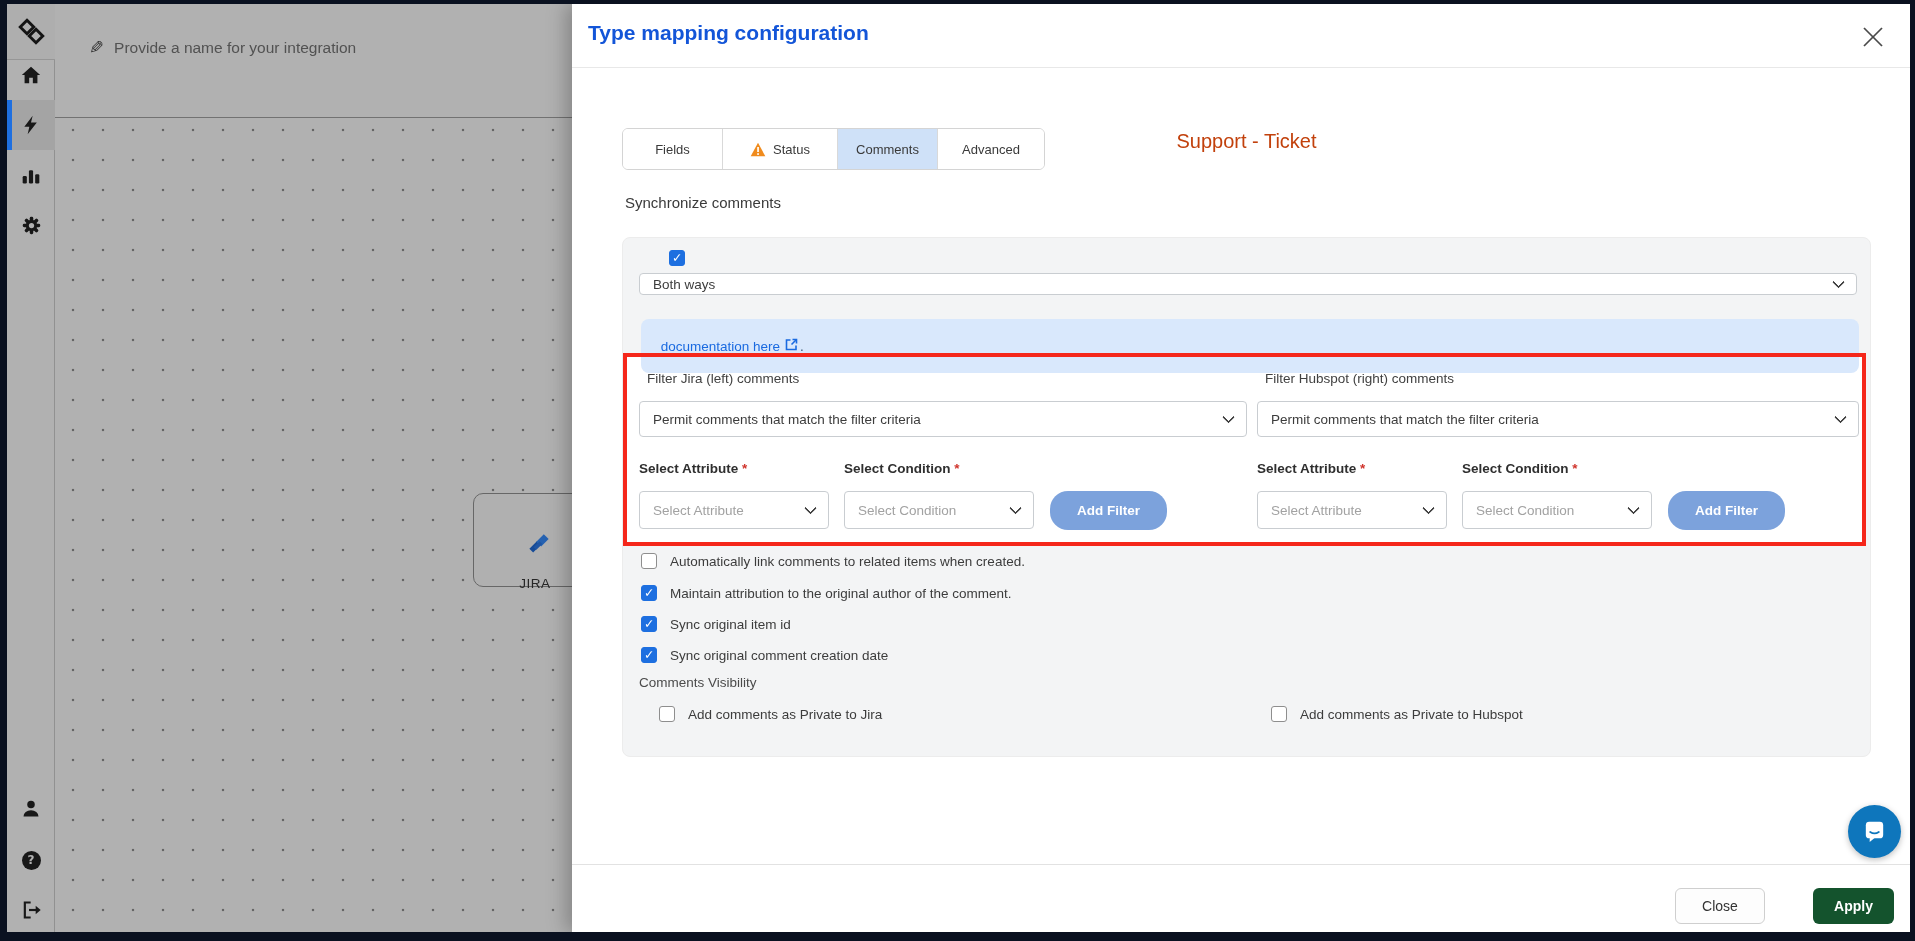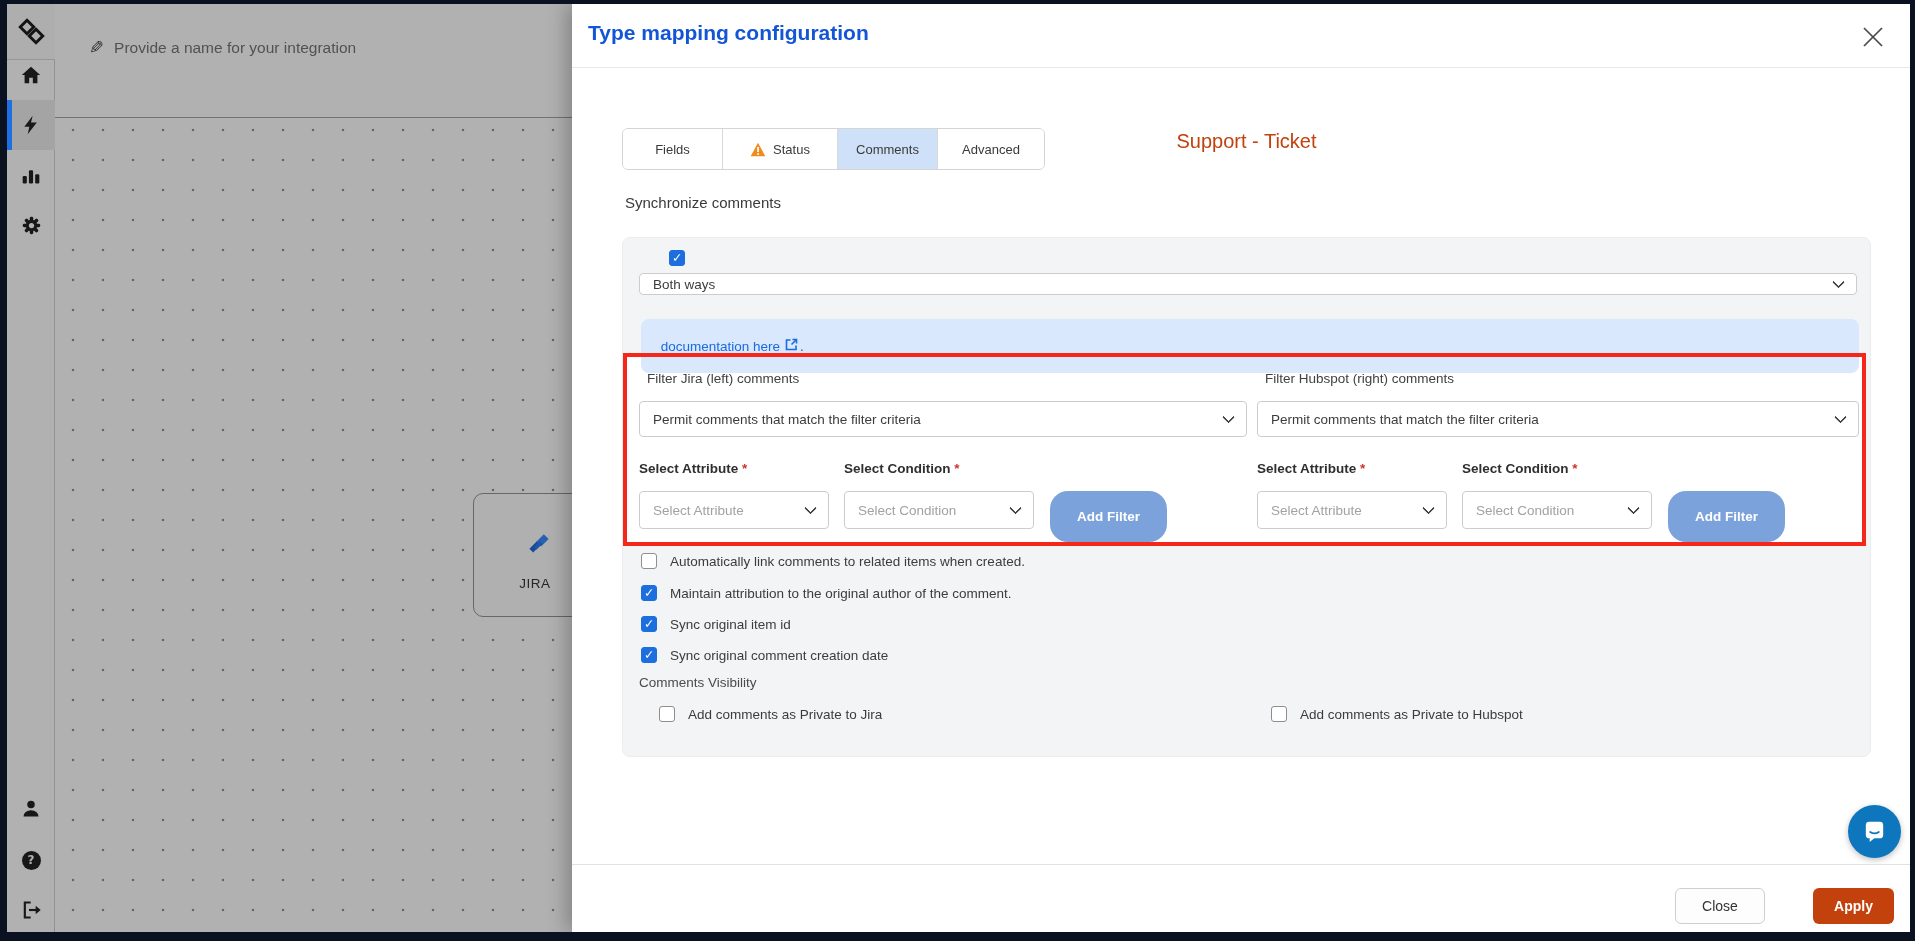--- a/index.html
+++ b/index.html
@@ -19,21 +19,21 @@
   .help-circle { width:19px; height:19px; border-radius:50%; background:#161616; color:#fff; font-size:12px; font-weight:bold; display:flex; align-items:center; justify-content:center; font-family:"DejaVu Sans",sans-serif; }
 
   .topbar { position:absolute; left:48px; top:0; width:517px; height:114px; background:#fff; border-bottom:1px solid #9f9f9f; z-index:1; }
   .topbar-inner { position:absolute; left:34px; top:33px; display:flex; align-items:center; gap:10px; }
   .pencil { font-size:18px; color:#3c3c3c; font-family:"DejaVu Sans",sans-serif; transform:scaleX(-1); }
   .name-ph { font-size:15.5px; color:#6e6e6e; }
 
   .canvas { position:absolute; left:48px; top:114px; width:517px; bottom:0; background:#fff;
     background-image:radial-gradient(circle,#8c8c8c 1.4px,transparent 1.6px);
     background-size:30px 30px; background-position:3px 27px; z-index:1; }
-  .jira-node { position:absolute; left:418px; top:375px; width:122px; height:124px; background:#fdfdfd; border:1.5px solid #8f8f8f; border-radius:10px; }
+  .jira-node { position:absolute; left:418px; top:375px; width:122px; height:94px; background:#fdfdfd; border:1.5px solid #8f8f8f; border-radius:10px; }
   .jira-logo { position:absolute; left:50px; top:36px; }
   .jira-label { position:absolute; left:0; top:82px; width:122px; text-align:center; font-size:13.5px; letter-spacing:.5px; color:#2b2b2b; }
 
   .dim-overlay { position:absolute; left:0; top:0; width:565px; height:100%; background:rgba(28,28,30,.345); z-index:10; }
   .active-bar { position:absolute; left:0; top:96px; width:5px; height:50px; background:#1e6fe0; z-index:11; }
 
   
   .modal { position:absolute; left:565px; top:0; right:0; bottom:0; background:#fff; z-index:20; box-shadow:-6px 0 18px rgba(0,0,0,.25); }
   .modal-header { position:absolute; left:0; right:0; top:0; height:64px; border-bottom:1px solid #e8e8e8; }
   .modal-title { position:absolute; left:16px; top:17px; font-size:21px; font-weight:bold; color:#1355d8; }
@@ -72,31 +72,31 @@
 
   .fcol { position:absolute; top:0; height:100%; width:608px; }
   .fcol.left { left:16px; } .fcol.right { left:634px; width:602px; }
   .f-title { position:absolute; left:8px; top:18px; font-size:13.5px; color:#414141; }
   .f-mode { position:absolute; left:0; top:48px; right:0; height:36px; }
   .f-lbl { position:absolute; top:108px; font-size:13.5px; font-weight:bold; color:#2f2f2f; }
   .f-lbl .req { color:#d0342c; font-weight:bold; }
   .lblA { left:0; } .lblC { left:205px; }
   .f-sel { position:absolute; top:138px; width:190px; height:38px; }
   .selA { left:0; } .selC { left:205px; }
-  .add-btn { position:absolute; left:411px; top:138px; width:117px; height:51px; background:#7ca2dc; color:#fff; font-weight:bold; font-size:13.5px; border:none; border-radius:18px; display:flex; align-items:center; justify-content:center; cursor:pointer; }
+  .add-btn { position:absolute; left:411px; top:138px; width:117px; height:39px; background:#7ca2dc; color:#fff; font-weight:bold; font-size:13.5px; border:none; border-radius:18px; display:flex; align-items:center; justify-content:center; cursor:pointer; }
 
   .opt-row { position:absolute; left:18px; display:flex; align-items:center; gap:13px; }
   .o1{top:315px}.o2{top:347px}.o3{top:378px}.o4{top:409px}
   .vis-title { position:absolute; left:16px; top:437px; font-size:13.5px; color:#4b4b4b; }
   .vis-row { position:absolute; top:468px; display:flex; align-items:center; gap:13px; }
   .v1{left:36px}.v2{left:648px}
 
   .footer { position:absolute; left:0; right:0; top:860px; bottom:0; border-top:1px solid #e2e2e2; background:#fff; }
   .btn-close { position:absolute; left:1103px; top:23px; width:90px; height:36px; background:#fdfdfd; border:1px solid #cfcfcf; border-radius:6px; font-size:14px; color:#333; display:flex; align-items:center; justify-content:center; cursor:pointer; }
-  .btn-apply { position:absolute; left:1241px; top:23px; width:81px; height:36px; background:#c2410c; border:none; border-radius:6px; font-size:14px; font-weight:bold; color:#fff; display:flex; align-items:center; justify-content:center; cursor:pointer; }
+  .btn-apply { position:absolute; left:1241px; top:23px; width:81px; height:36px; background:#14532d; border:none; border-radius:6px; font-size:14px; font-weight:bold; color:#fff; display:flex; align-items:center; justify-content:center; cursor:pointer; }
 
   .chat-fab { position:absolute; left:1276px; top:801px; width:53px; height:53px; border-radius:50%; background:#0e76bc; display:flex; align-items:center; justify-content:center; cursor:pointer; box-shadow:0 2px 6px rgba(0,0,0,.25); }
 
   .warn-ic { display:inline-flex; }
 </style>
 </head>
 <body>
 
 <div class="frame">
 

